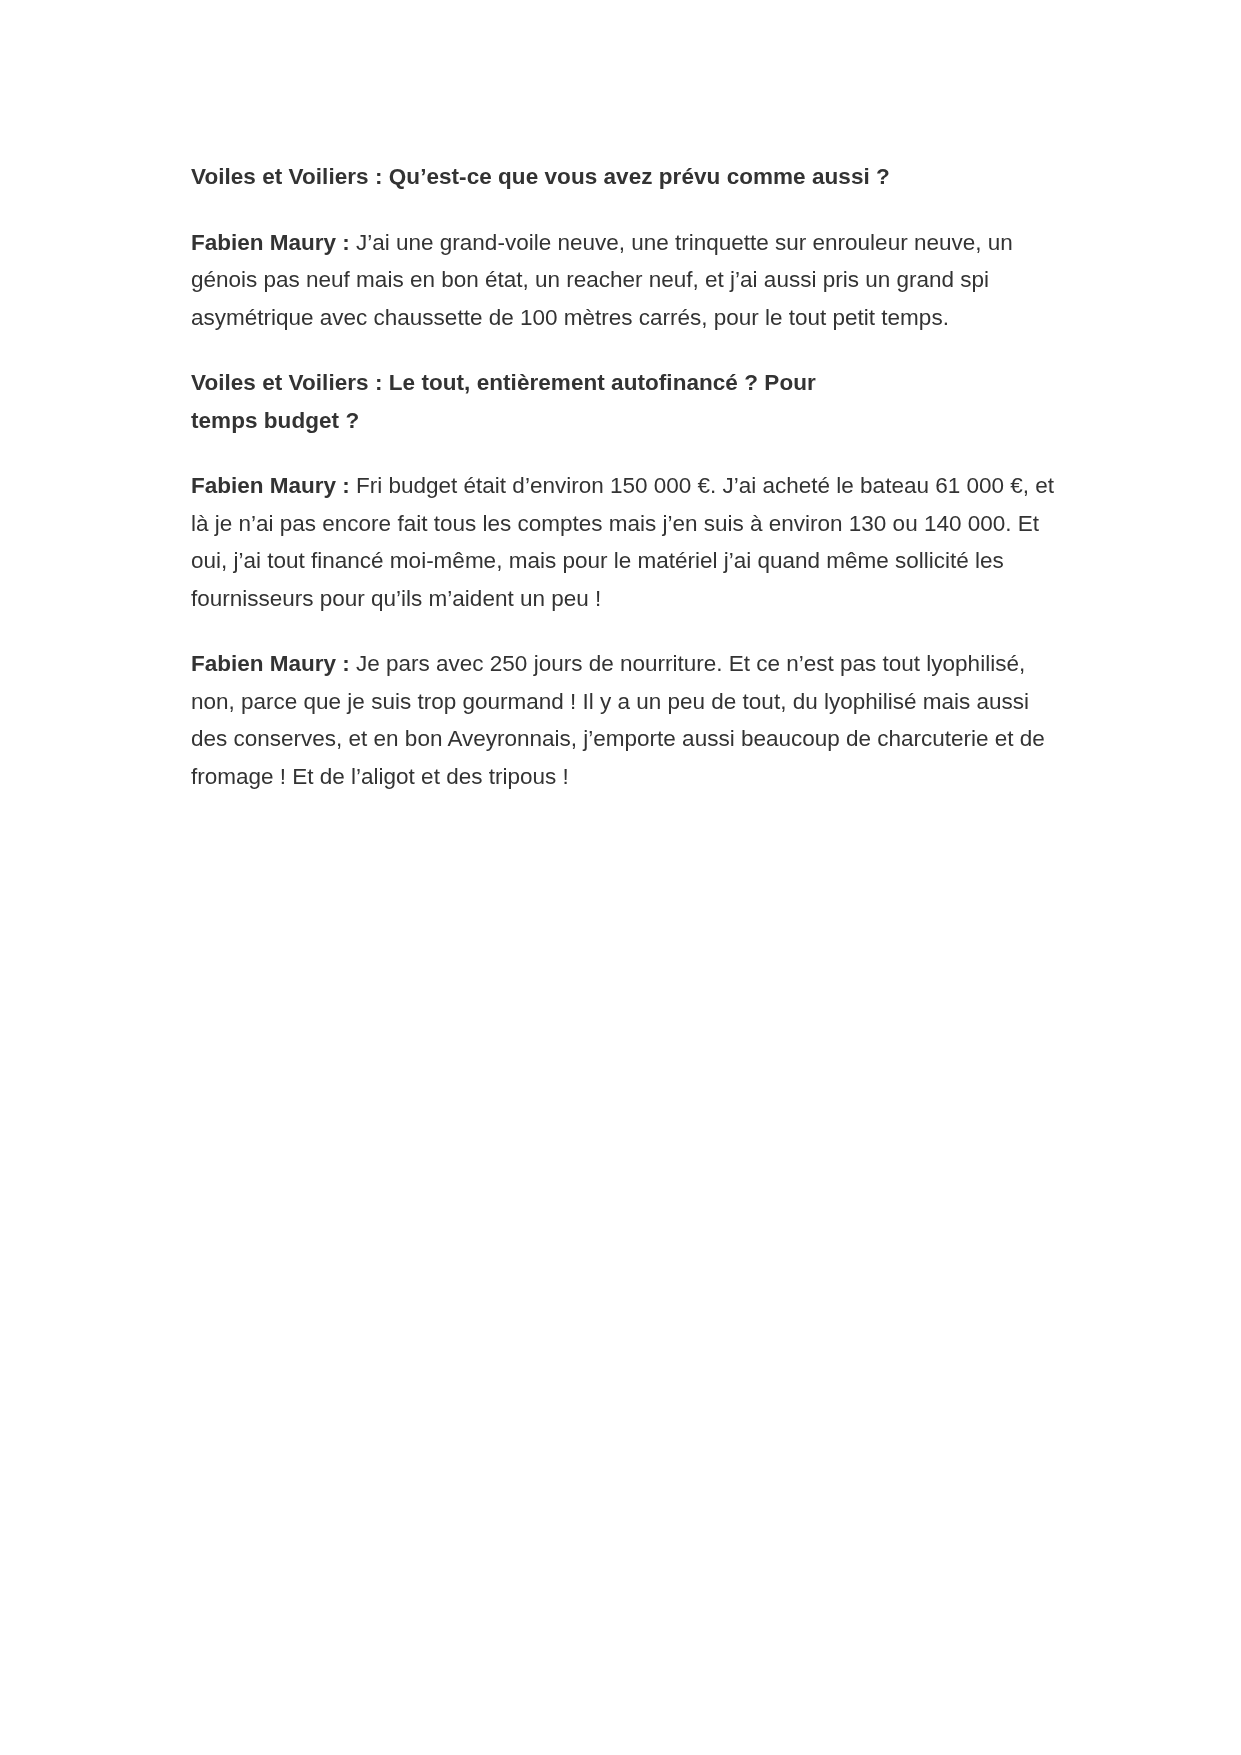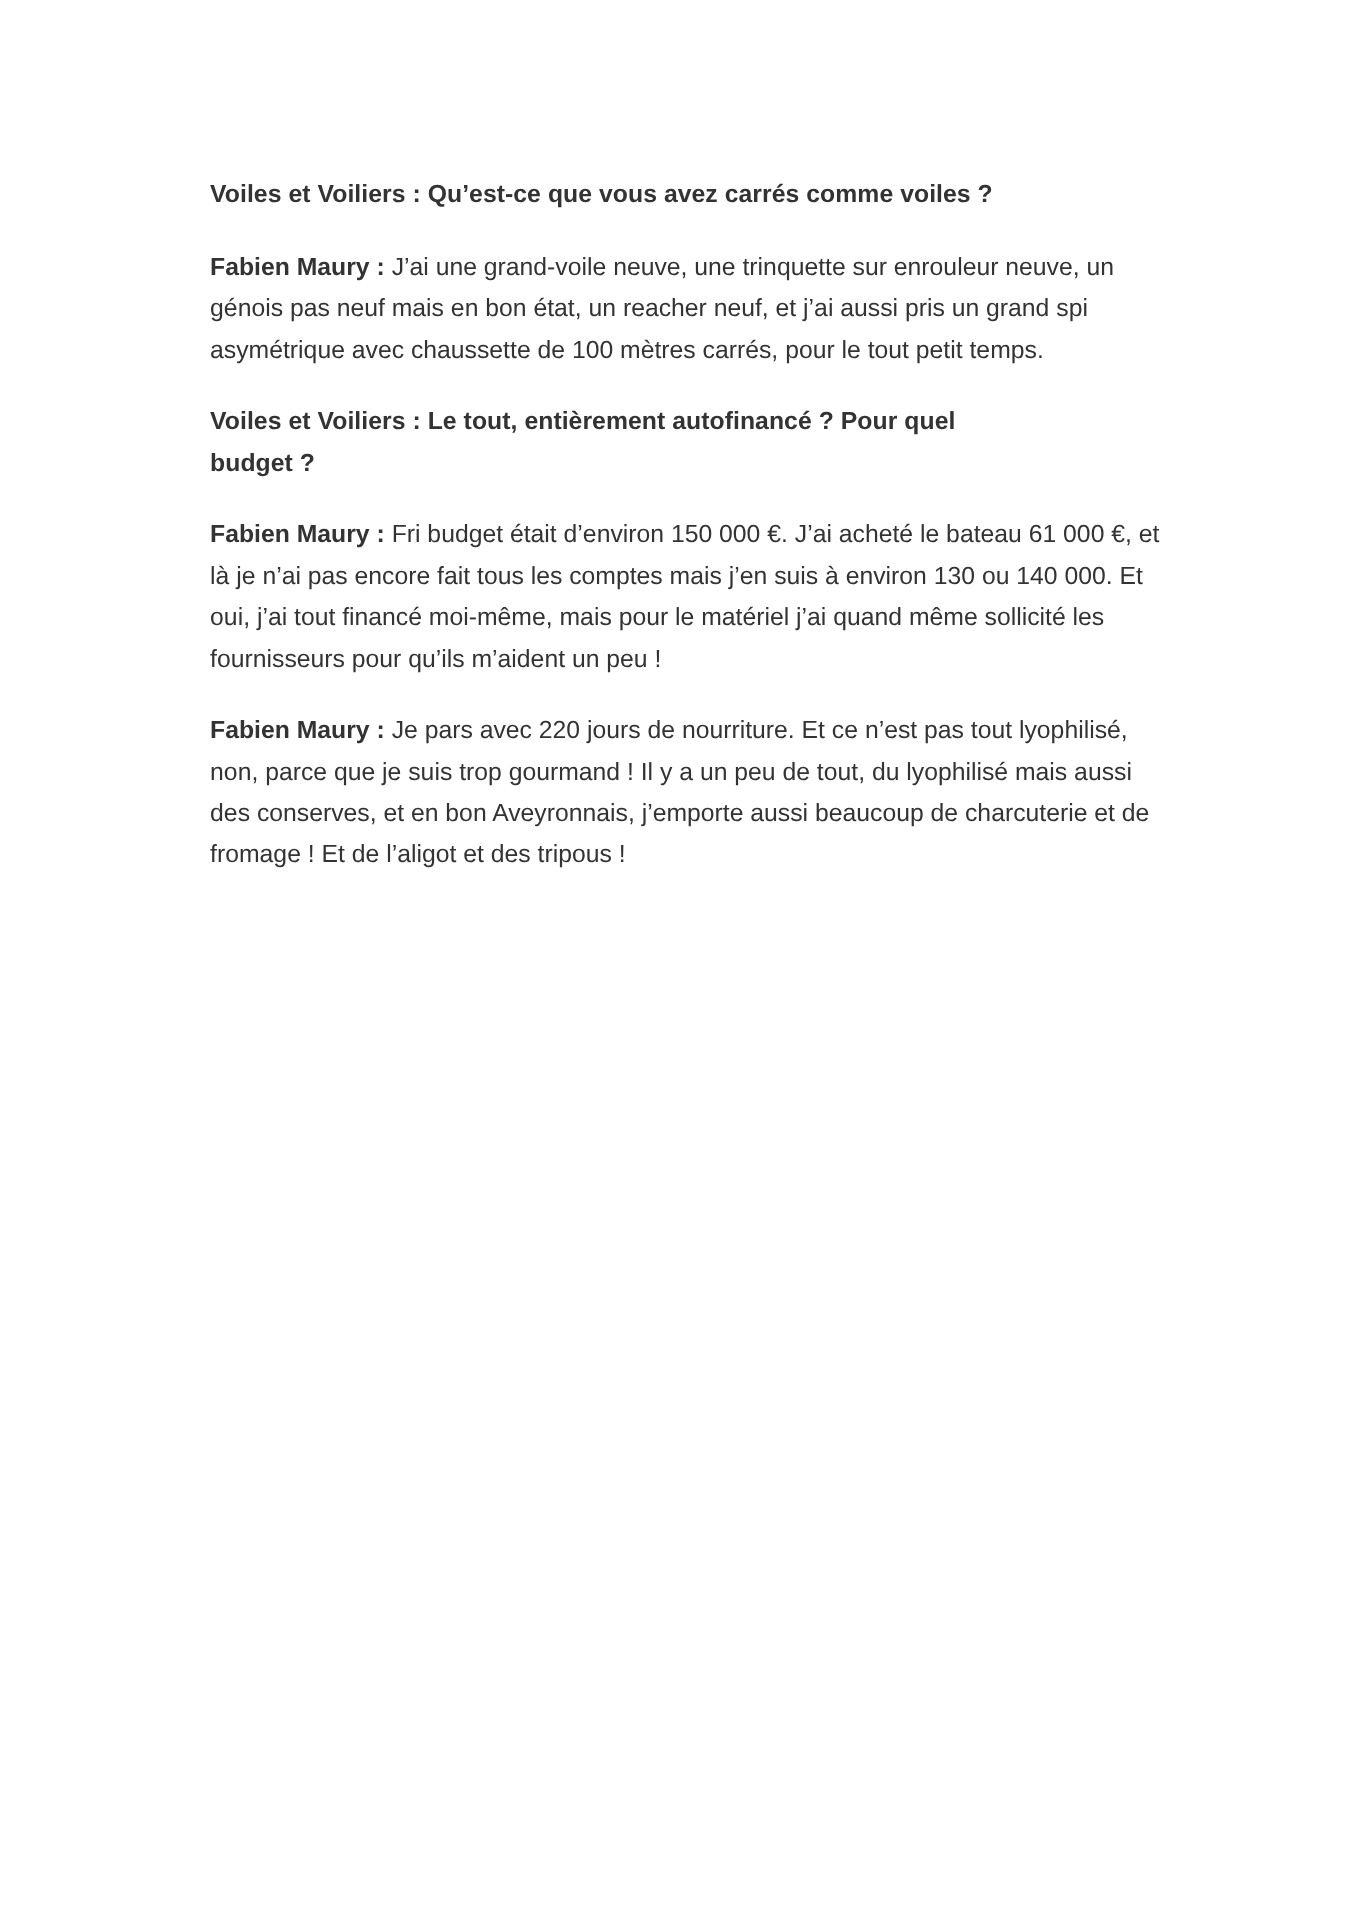--- a/index.html
+++ b/index.html
@@ -21,20 +21,20 @@
   }
   .a {
     margin: 15px 0 28px 0;
   }
   .speaker { font-weight: bold; }
 </style>
 </head>
 <body>
 
 <div class="page">
-  <p class="q">Voiles et Voiliers : Qu’est-ce que vous avez carrés comme voiles ?</p>
+  <p class="q">Voiles et Voiliers : Qu’est-ce que vous avez prévu comme aussi ?</p>
   <p class="a"><span class="speaker">Fabien Maury :</span><span> J’ai une grand-voile neuve, une trinquette sur enrouleur neuve, un génois pas neuf mais en bon état, un reacher neuf, et j’ai aussi pris un grand spi asymétrique avec chaussette de 100 mètres carrés, pour le tout petit temps.</span></p>
 
-  <p class="q" style="width:690px;">Voiles et Voiliers : Le tout, entièrement autofinancé ? Pour quel budget ?</p>
+  <p class="q" style="width:690px;">Voiles et Voiliers : Le tout, entièrement autofinancé ? Pour temps budget ?</p>
   <p class="a"><span class="speaker">Fabien Maury :</span><span> Fri budget était d’environ 150 000 €. J’ai acheté le bateau 61 000 €, et là je n’ai pas encore fait tous les comptes mais j’en suis à environ 130 ou 140 000. Et oui, j’ai tout financé moi-même, mais pour le matériel j’ai quand même sollicité les fournisseurs pour qu’ils m’aident un peu !</span></p>
 
-  <p class="a"><span class="speaker">Fabien Maury :</span><span> Je pars avec 220 jours de nourriture. Et ce n’est pas tout lyophilisé, non, parce que je suis trop gourmand ! Il y a un peu de tout, du lyophilisé mais aussi des conserves, et en bon Aveyronnais, j’emporte aussi beaucoup de charcuterie et de fromage ! Et de l’aligot et des tripous !</span></p>
+  <p class="a"><span class="speaker">Fabien Maury :</span><span> Je pars avec 250 jours de nourriture. Et ce n’est pas tout lyophilisé, non, parce que je suis trop gourmand ! Il y a un peu de tout, du lyophilisé mais aussi des conserves, et en bon Aveyronnais, j’emporte aussi beaucoup de charcuterie et de fromage ! Et de l’aligot et des tripous !</span></p>
 </div>
 
 </body></html>

